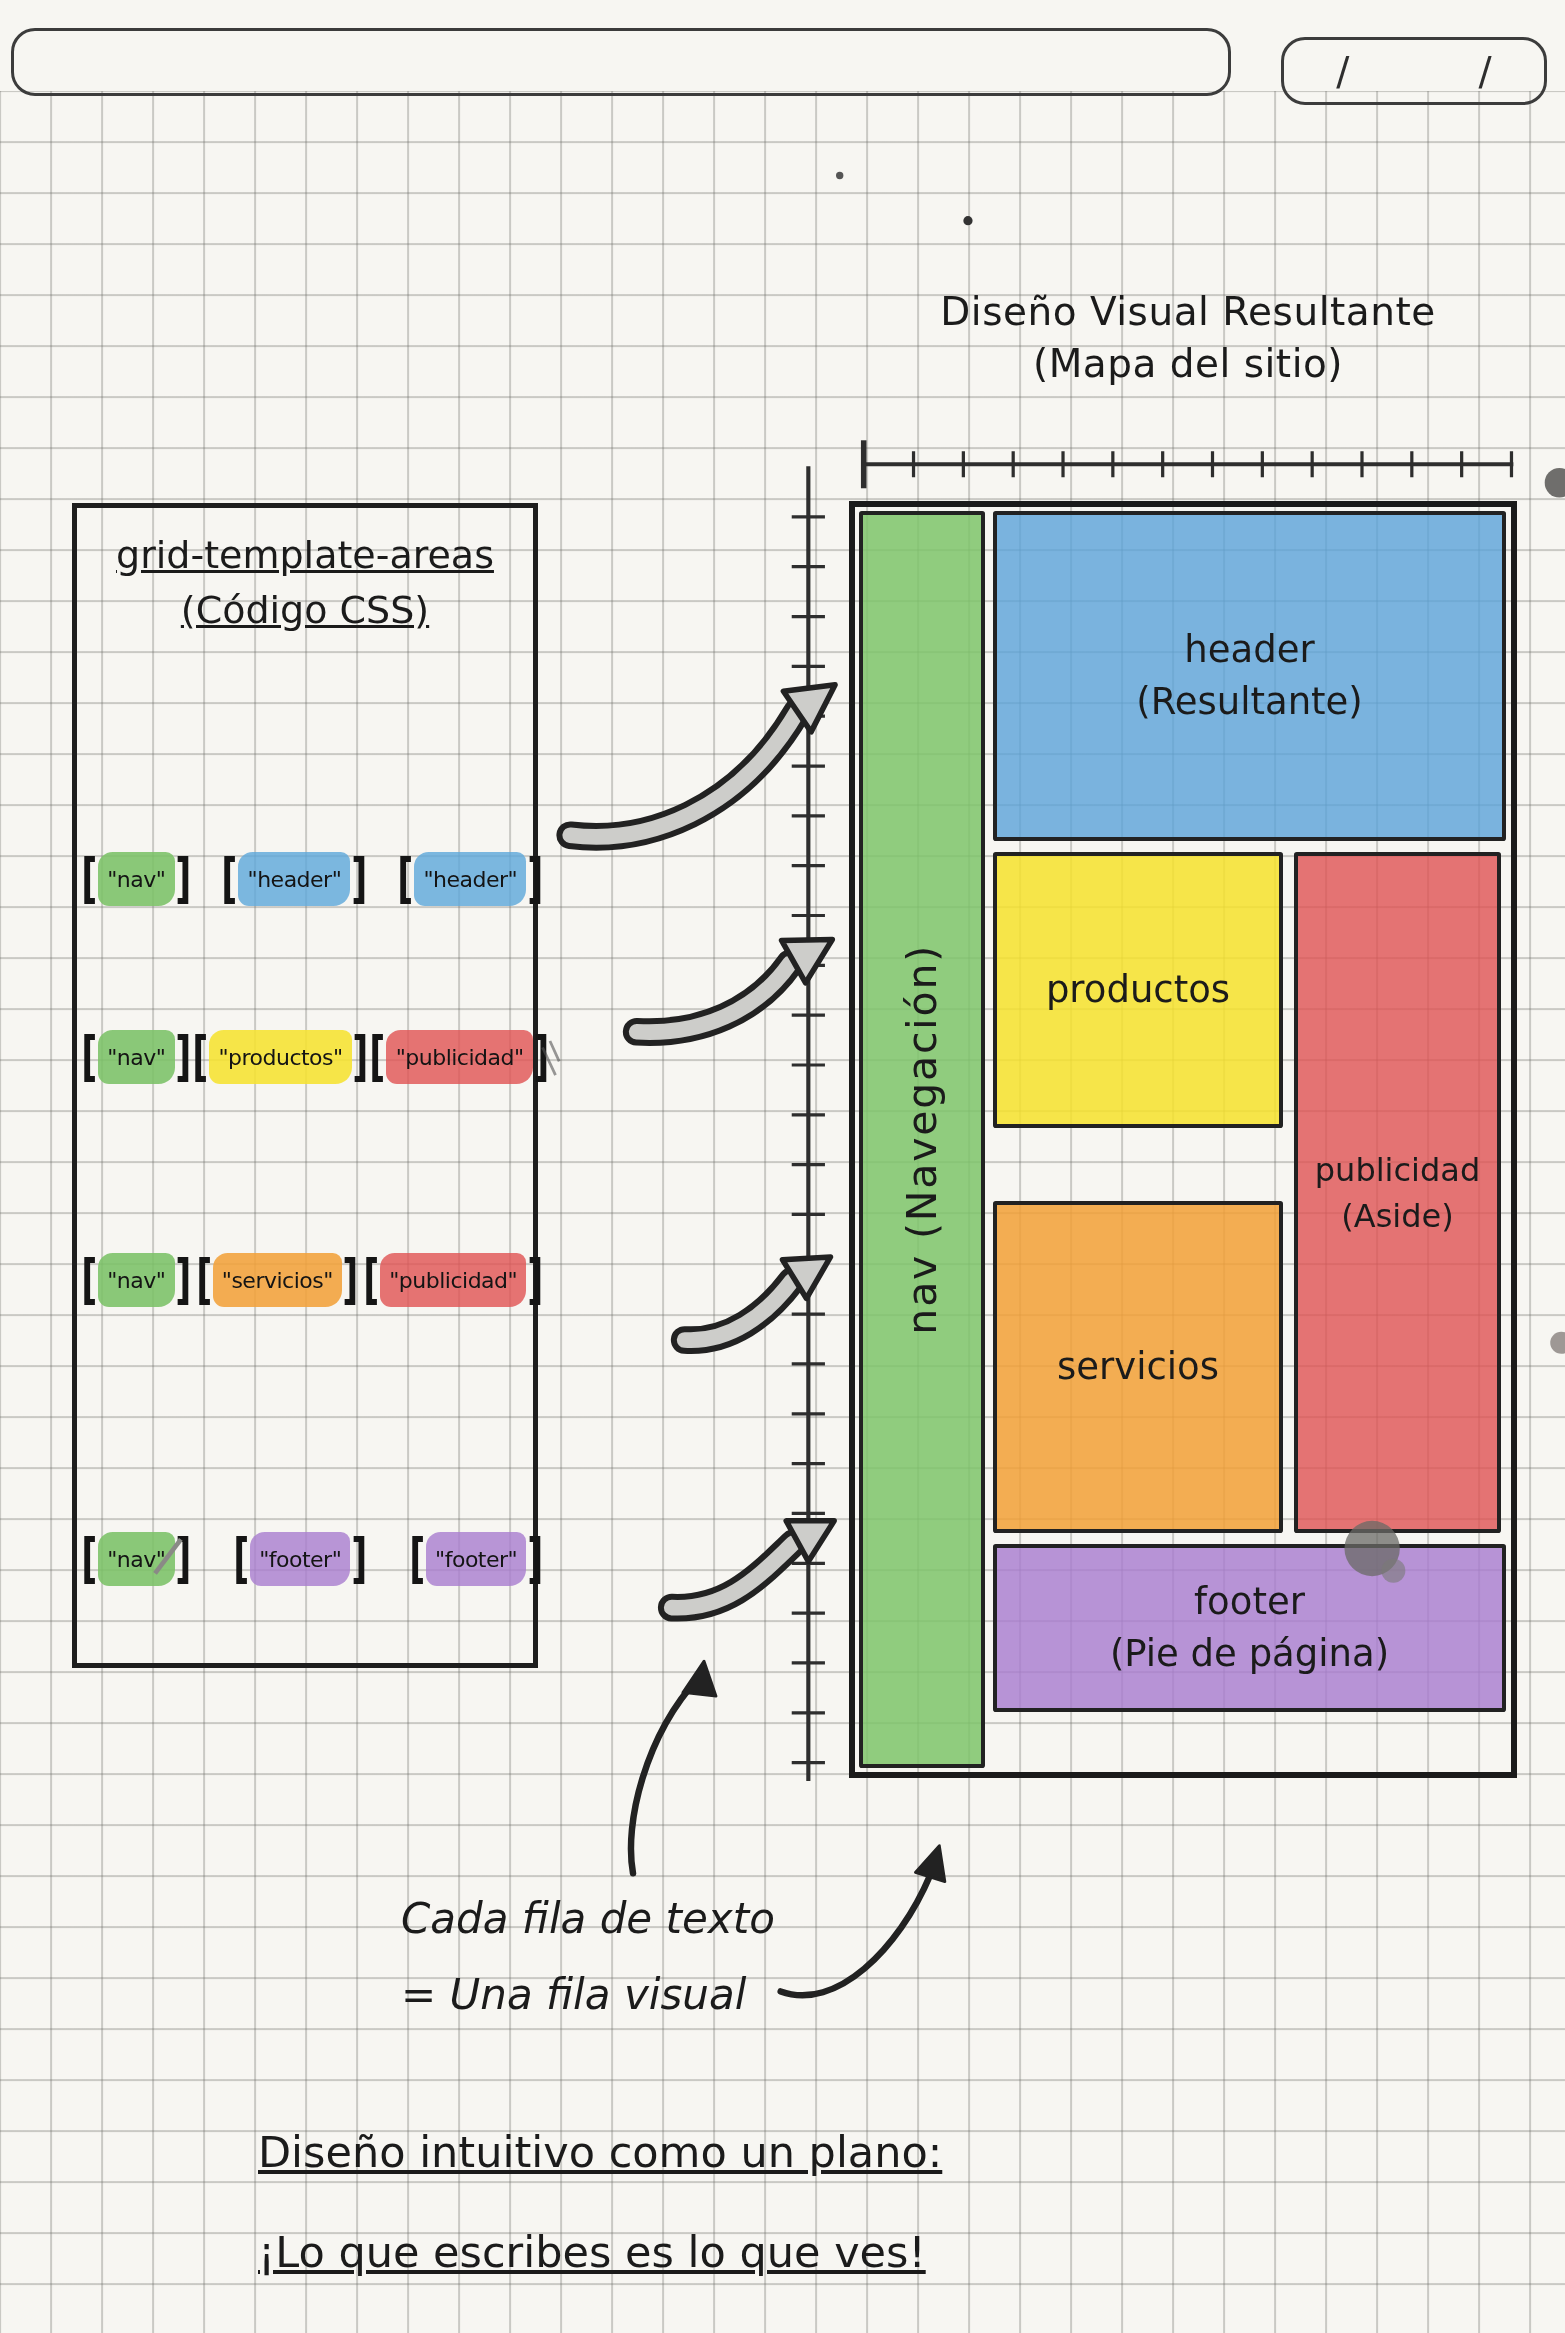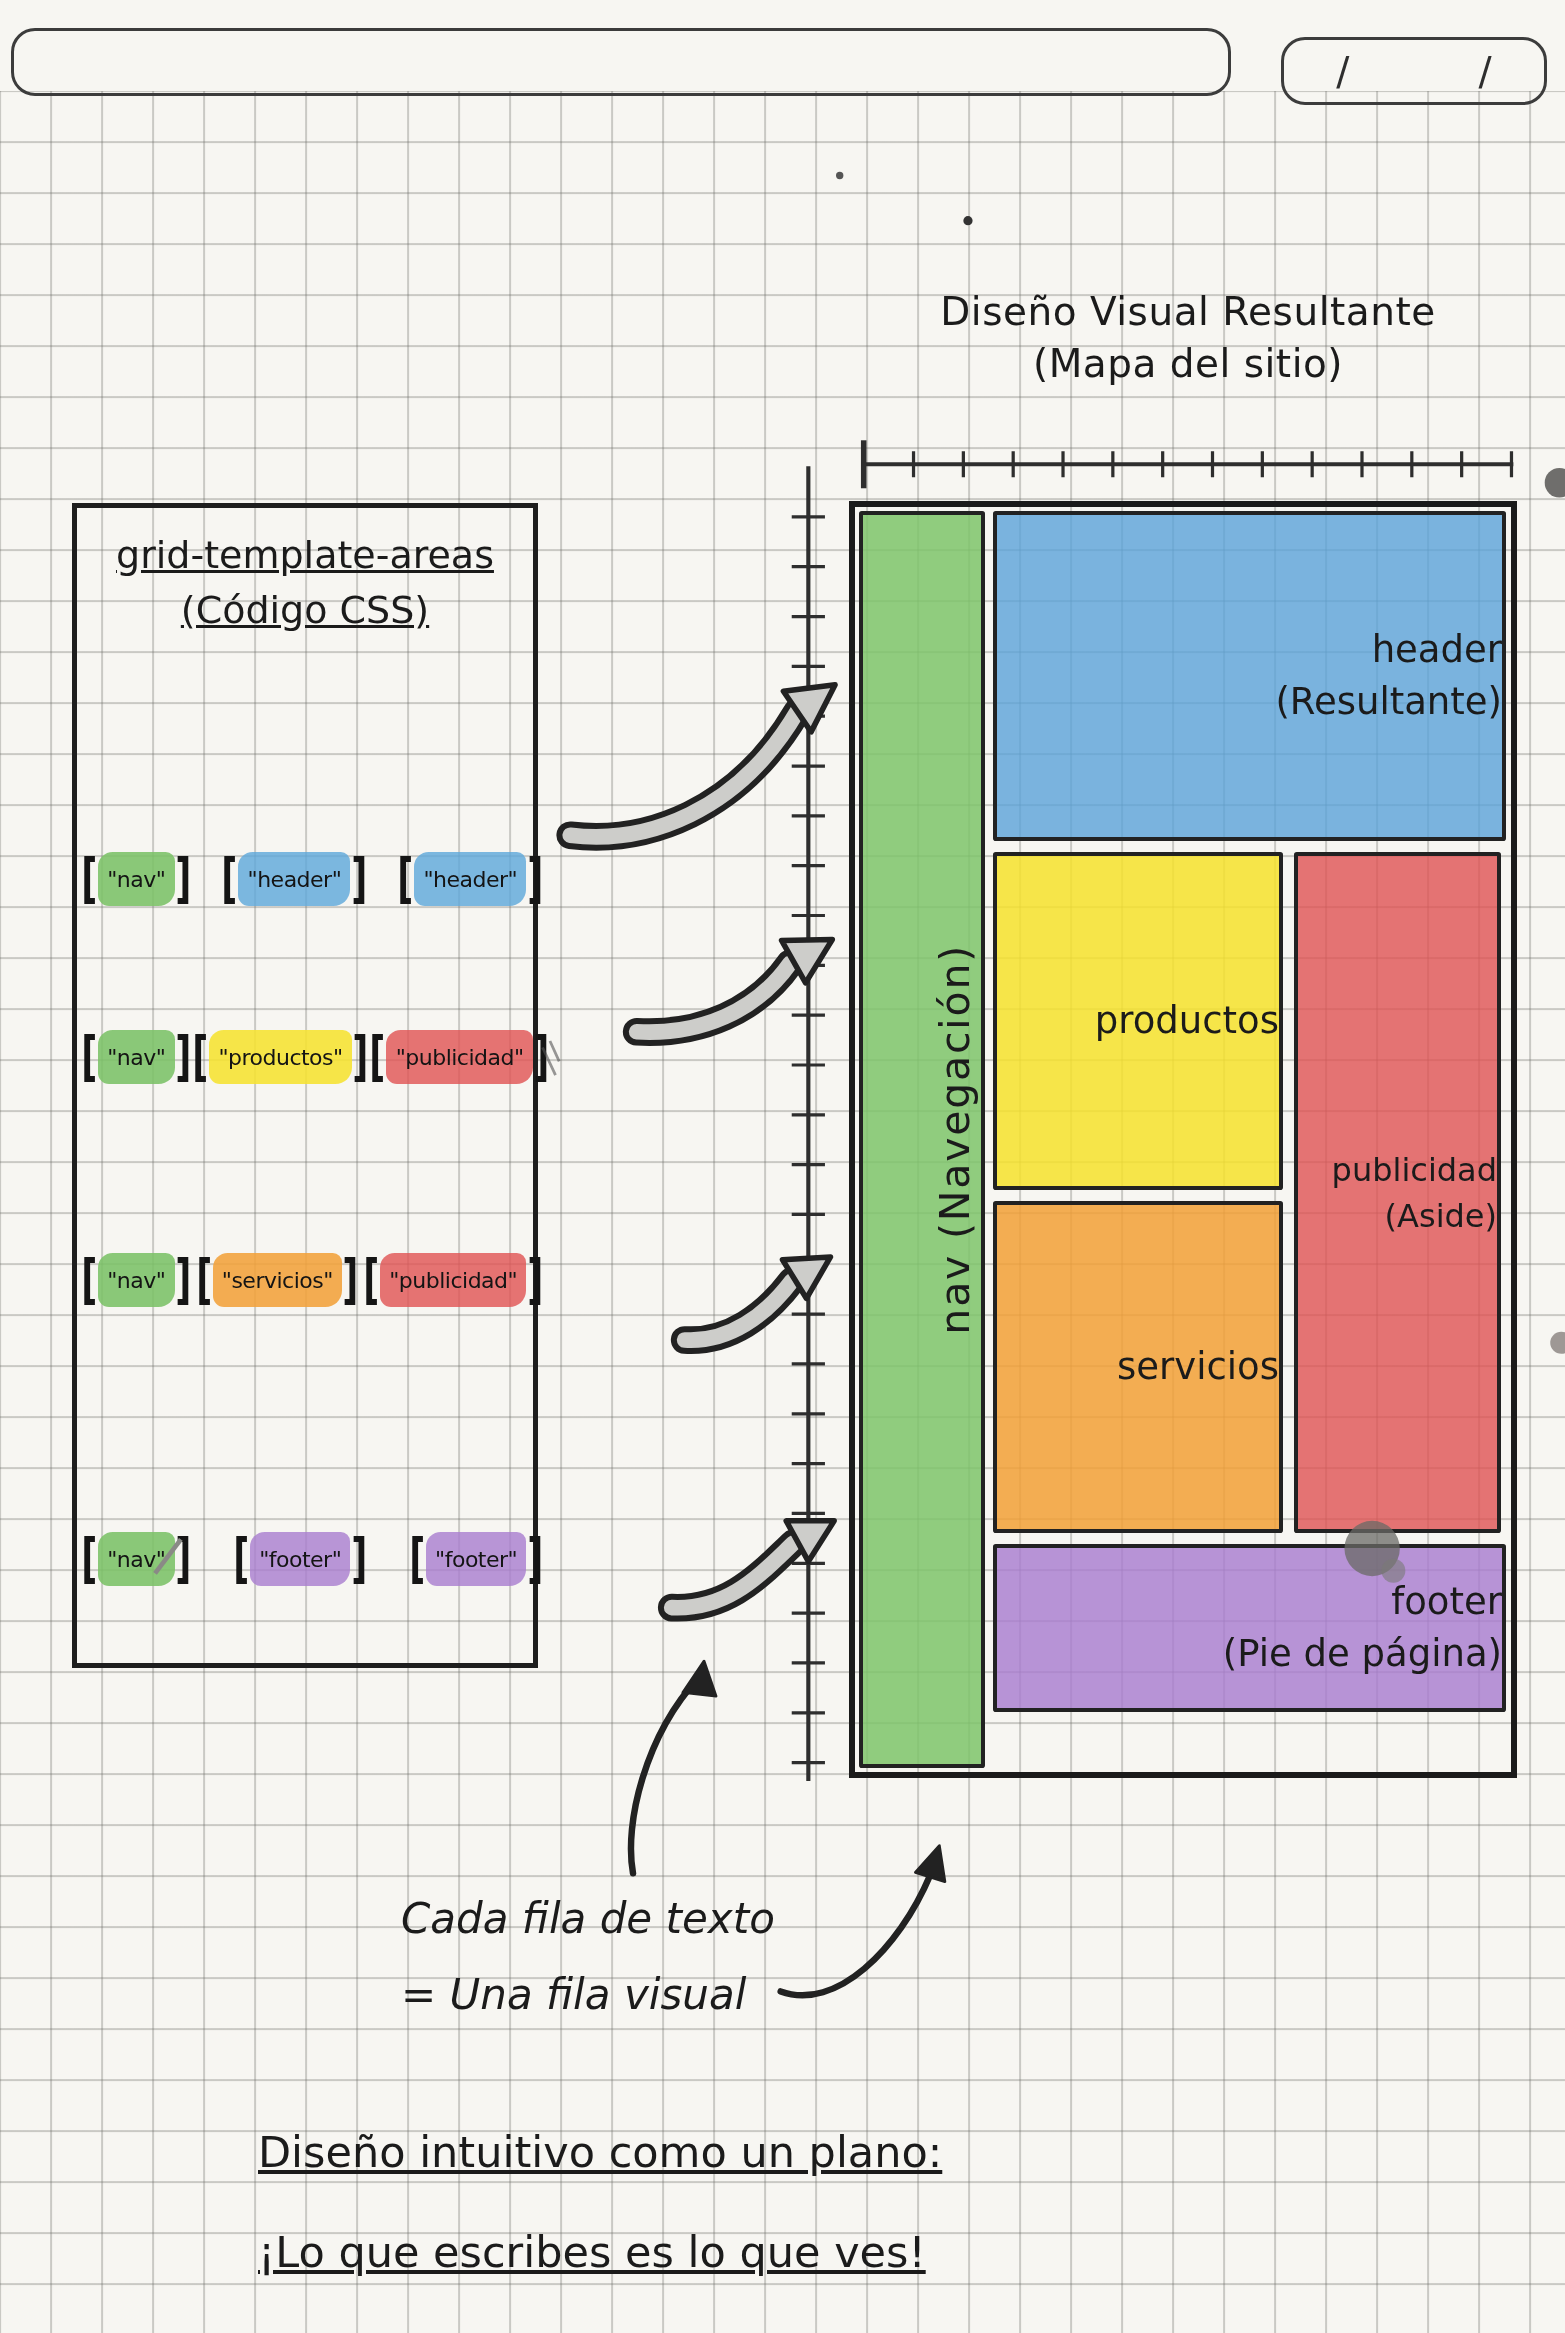--- a/index.html
+++ b/index.html
@@ -36,25 +36,25 @@
   .bg-nav{background:rgba(123,193,103,.88)}
   .bg-header{background:rgba(95,168,219,.82)}
   .bg-productos{background:rgba(246,227,48,.88)}
   .bg-publicidad{background:rgba(224,85,85,.82)}
   .bg-servicios{background:rgba(242,162,58,.88)}
   .bg-footer{background:rgba(170,127,208,.82)}
   
   .layout-box{position:absolute;left:849px;top:501px;width:668px;height:1277px;
         border:6.5px solid #1b1b1b;box-sizing:border-box;}
   .area{position:absolute;border:4.6px solid #222;box-sizing:border-box;
-        display:flex;flex-direction:column;align-items:flex-end;justify-content:center;
+        display:flex;flex-direction:column;align-items:center;justify-content:center;
         text-align:center;font-size:37px;line-height:52px;border-radius:2.8px;}
   .a-nav{left:3.7px;top:3.7px;width:126px;height:1257px;background:rgba(126,196,106,.85)}
   .a-header{left:138px;top:3.7px;width:513px;height:330px;background:rgba(90,163,216,.8)}
-  .a-productos{left:138px;top:345px;width:290px;height:338px;background:rgba(246,226,44,.85)}
+  .a-productos{left:138px;top:345px;width:290px;height:276px;background:rgba(246,226,44,.85)}
   .a-servicios{left:138px;top:694px;width:290px;height:332px;background:rgba(242,160,54,.85)}
   .a-publicidad{left:439px;top:345px;width:207px;height:681px;background:rgba(223,82,82,.8);font-size:32px;line-height:46px;}
   .a-footer{left:138px;top:1037px;width:513px;height:168px;background:rgba(168,124,207,.82)}
   .vlabel{writing-mode:vertical-rl;transform:rotate(180deg);font-size:41px;letter-spacing:1.8px;}
   
   .row-note{position:absolute;left:401px;top:1881px;font-size:42px;line-height:76px;font-style:italic;}
   .caption{position:absolute;left:258px;top:2102px;width:1052px;
         font-size:43px;line-height:100px;text-decoration:underline;}
   .overlay{position:absolute;left:0;top:0;pointer-events:none;}
 </style>

